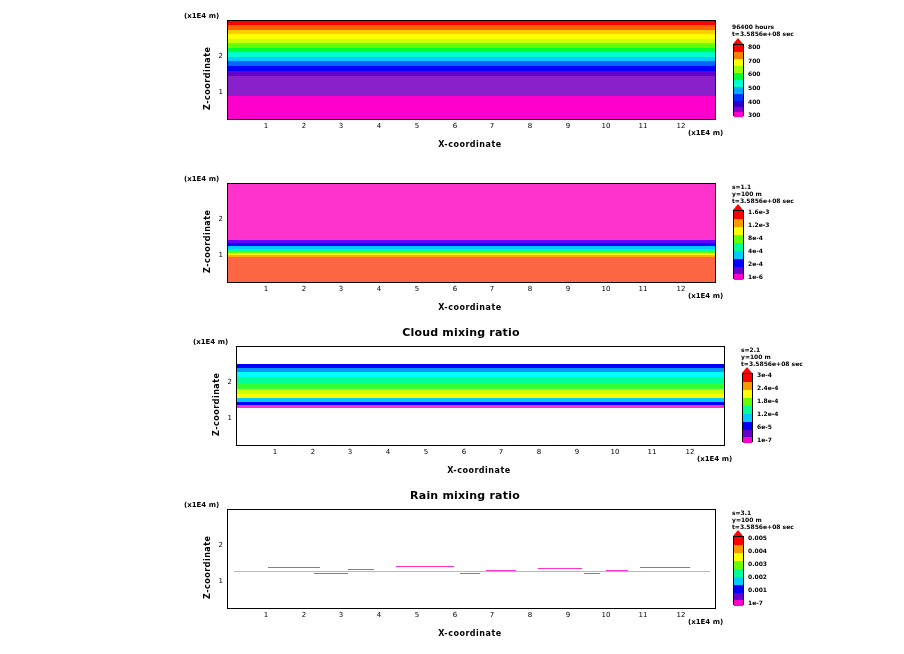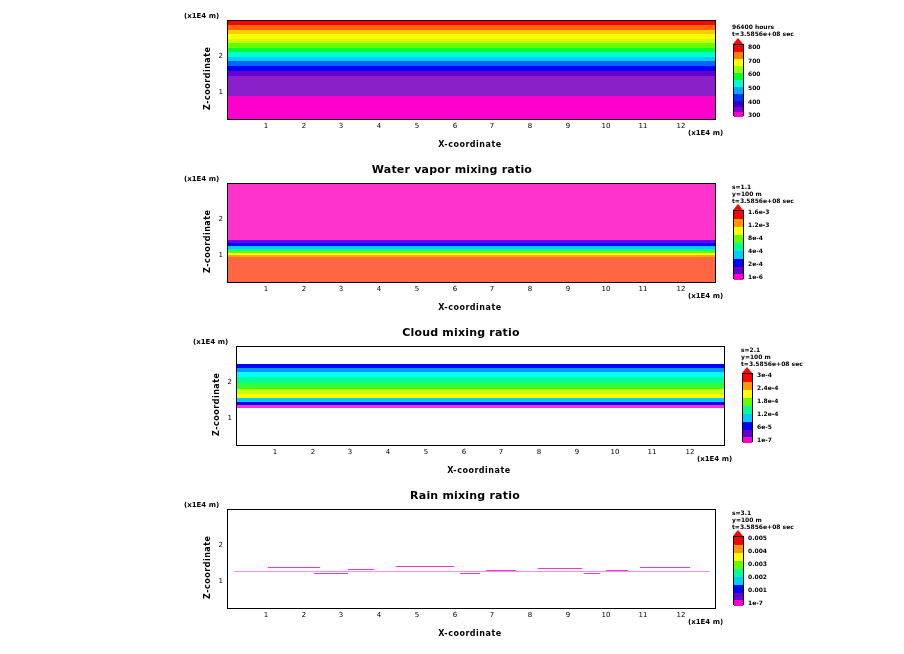--- a/index.html
+++ b/index.html
@@ -199,21 +199,20 @@
   </div>
   <div class="cbar-lbl" style="left:748px;top:43px;">800</div>
   <div class="cbar-lbl" style="left:748px;top:57px;">700</div>
   <div class="cbar-lbl" style="left:748px;top:70px;">600</div>
   <div class="cbar-lbl" style="left:748px;top:84px;">500</div>
   <div class="cbar-lbl" style="left:748px;top:98px;">400</div>
   <div class="cbar-lbl" style="left:748px;top:111px;">300</div>
 </div>
 
 <div class="panel" style="top:163px;height:160px;">
-  <div class="panel-title" style="top:0px;">Water vapor mixing ratio</div>
 
   <div class="axis-unit" style="left:184px;top:12px;">(x1E4 m)</div>
   <div class="ylabel" style="left:203px;top:110px;">Z-coordinate</div>
 
   <div class="plotbox" style="left:227px;top:20px;width:489px;height:100px;">
     <div class="bands">
       <div class="band" style="top:0px;height:56px;background:#ff33cc;"></div>
       <div class="band" style="top:56px;height:3px;background:#6600ff;"></div>
       <div class="band" style="top:59px;height:3px;background:#0000ff;"></div>
       <div class="band" style="top:62px;height:3px;background:#00ccff;"></div>

